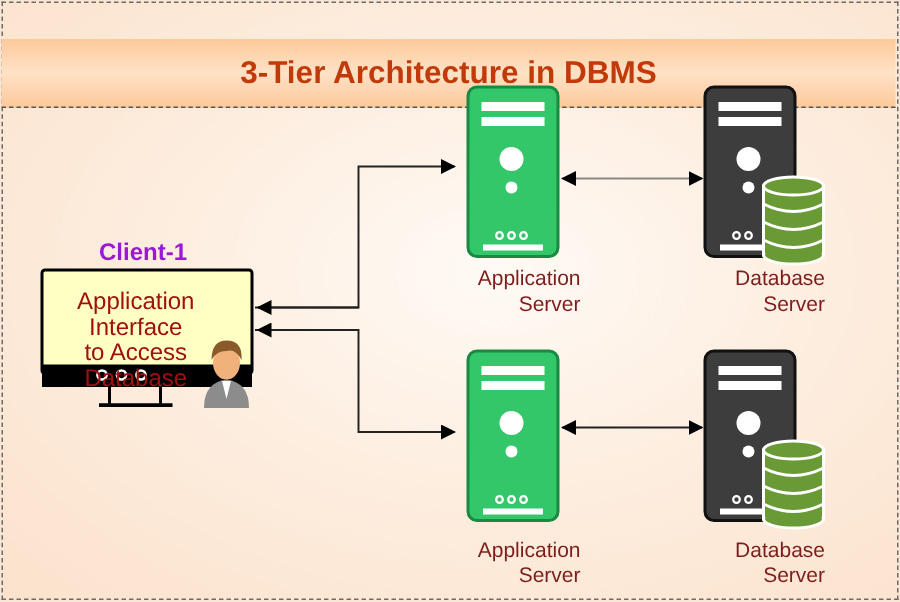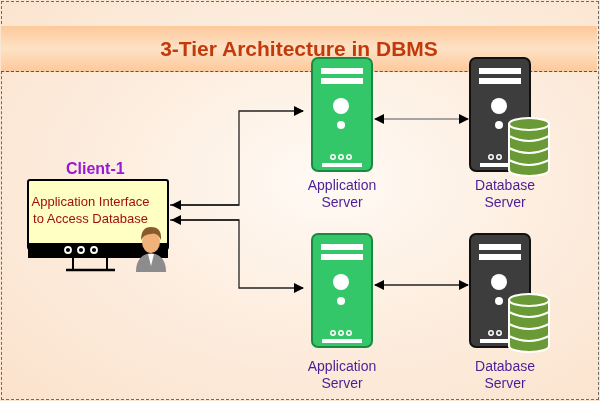--- a/index.html
+++ b/index.html
@@ -4,23 +4,23 @@
 <style>
   html, body { margin:0; padding:0; }
   body { width:600px; height:401px; position:relative; overflow:hidden; font-family:"Liberation Sans", sans-serif; background:#fbe6d4; }
   .frame { position:absolute; left:1px; top:1px; width:596px; height:397px; border:1px dashed #6b6b6b;
     background: radial-gradient(ellipse at 55% 45%, #fffaf5 0%, #fdeee0 45%, #fbe2cc 100%); }
   .header { position:absolute; left:1px; top:1px; width:596px; height:45px; border-bottom:1px dashed #555;
     background: linear-gradient(to bottom, #fdc99b 0%, #fee2c6 50%, #fdc99b 100%); margin-top: 25px; }
   .title { position:absolute; left:0; top:0; width:100%; height:45px; line-height:45px; text-align:center;
     font-weight:bold; font-size:21px; color:#c23a0a; }
   svg.diagram { position:absolute; left:0; top:0; }
-  .label { position:absolute; font-size:14px; color:#4c1d95; text-align:center; line-height:17px; }
+  .label { position:absolute; font-size:14px; color:#7f1d1d; text-align:right; line-height:17px; }
   .client-label { position:absolute; left:66px; top:160px; font-size:16px; color:#9b18d6;font-weight:bold; }
-  .screen-text { position:absolute; left:28px; top:193px; width:125px; text-align:center; font-size:13px; line-height:17px; color:#a01010; }
+  .screen-text { position:absolute; left:28px; top:193px; width:125px; text-align:center; font-size:16px; line-height:17px; color:#a01010; }
 </style>
 </head>
 <body>
 
 <div class="frame"></div>
 <div class="header">
   <div class="title">3-Tier Architecture in DBMS</div>
 </div>
 
 <svg class="diagram" width="600" height="401" viewBox="0 0 600 401">

